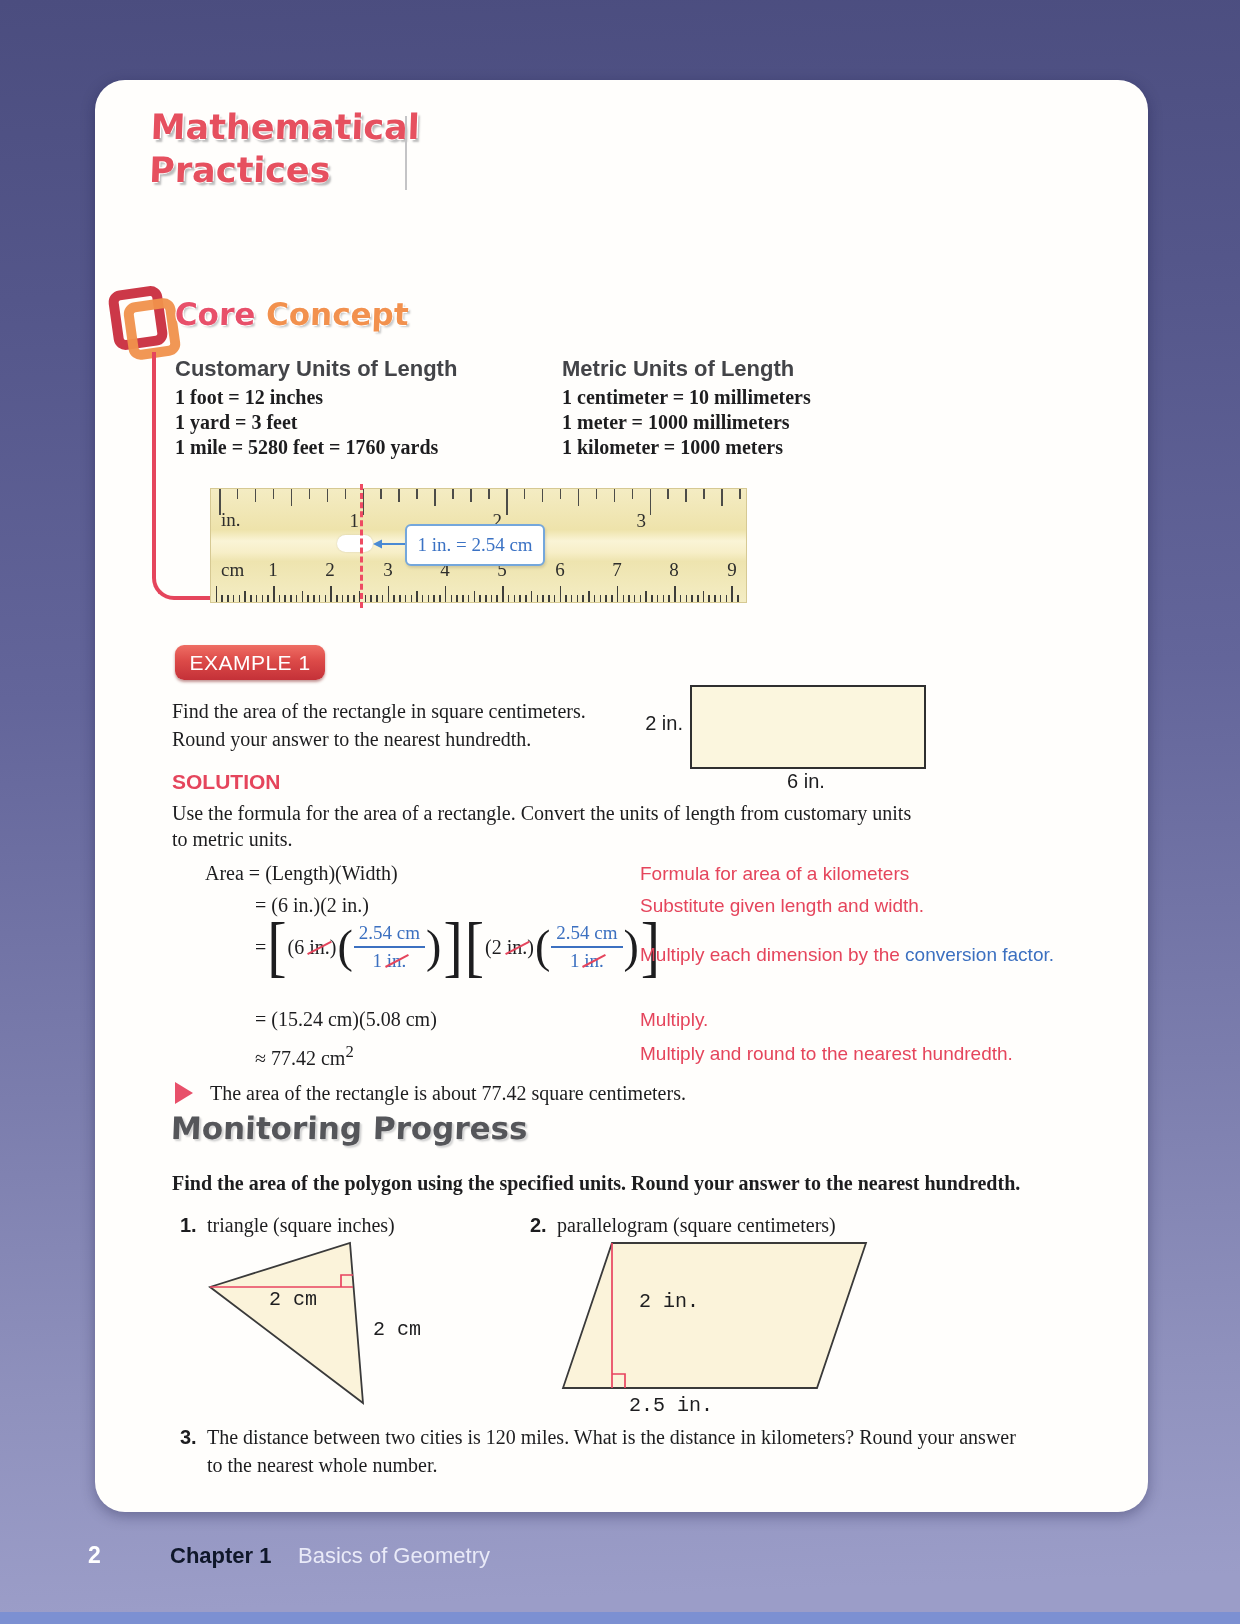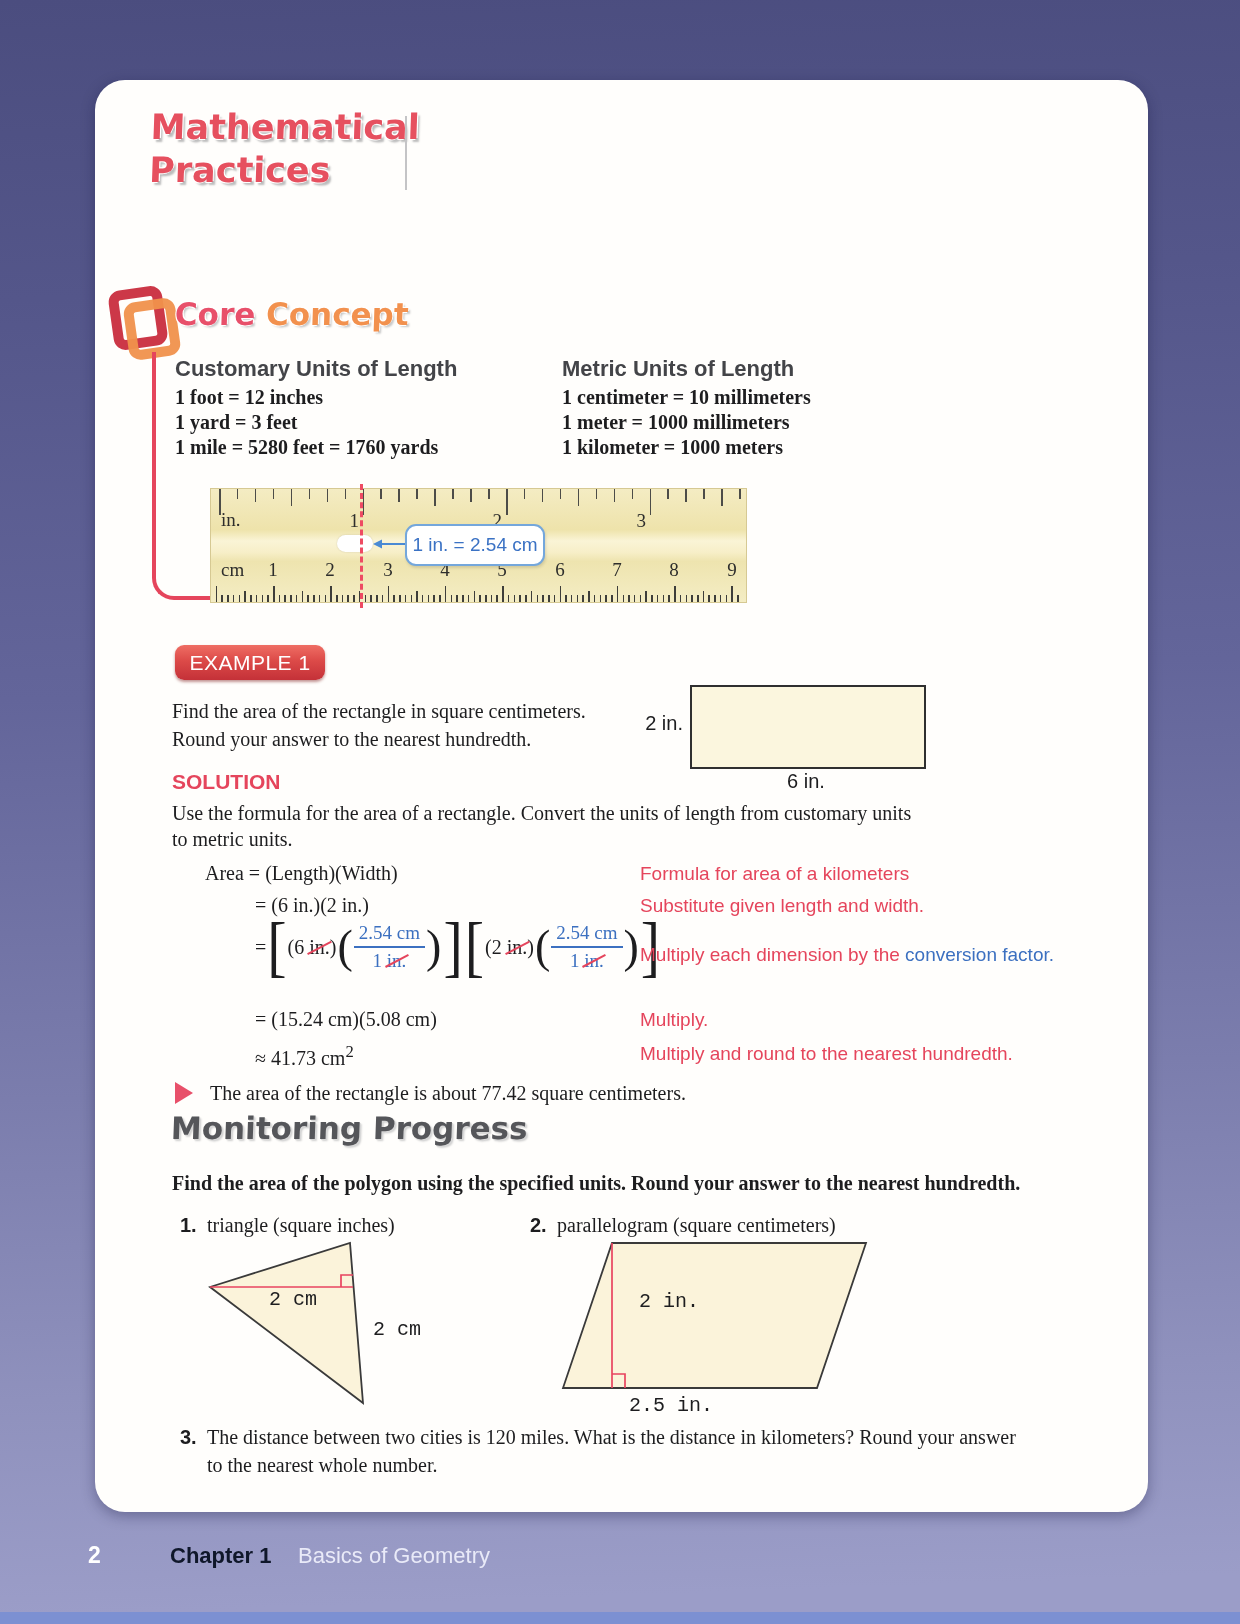--- a/index.html
+++ b/index.html
@@ -38,22 +38,22 @@
   .unit-row{font-size:20px;font-weight:bold;}
 
   
   .ruler{left:115px;top:408px;width:535px;height:113px;border:1px solid #d6c993;
     background:linear-gradient(180deg,#f4ecc3 0%,#eee3ab 36%,#faf4d6 46%,#f7efc8 56%,#eee4af 64%,#f4edc4 100%);}
   .tick-t{position:absolute;top:0;width:1.5px;background:#4c4c48;}
   .tick-b{position:absolute;bottom:0;width:1.5px;background:#3e3e3a;}
   .ruler-num{position:absolute;font-family:"Liberation Serif",serif;font-size:19px;color:#2e2e2c;}
   .pill{left:126px;top:46px;width:36px;height:17px;background:#fff;border-radius:9px;box-shadow:0 0 2px rgba(0,0,0,.15);}
   .dash-line{left:149px;top:-5px;height:124px;width:0;border-left:3px dashed #ee4b63;}
-  .callout{left:194px;top:35px;width:136px;height:38px;background:#fff;border:2.5px solid #74a7dc;border-radius:11px;
-    display:flex;align-items:center;justify-content:center;font-size:19px;font-weight:500;color:#3b72c4;box-shadow:1px 2px 3px rgba(0,0,0,.12);}
+  .callout{left:194px;top:35px;width:136px;height:38px;background:#fff;border:2.5px solid #74a7dc;border-radius:6px;
+    display:flex;align-items:center;justify-content:center;font-size:19px;font-weight:500;color:#3b72c4;box-shadow:1px 2px 3px rgba(0,0,0,.12);font-family:Liberation Serif, serif;}
 
   
   .badge{left:80px;top:565px;width:150px;height:35px;border-radius:9px;
     background:linear-gradient(180deg,#ef6e64 0%,#dc4a48 45%,#c43138 100%);
     display:flex;align-items:center;justify-content:center;color:#fff;font-size:21px;letter-spacing:.5px;
     box-shadow:0 2px 3px rgba(120,20,20,.45);}
   .ex-title{left:252px;top:569px;font-size:23px;font-weight:bold;color:#4d4e51;}
   .rect-shape{left:595px;top:605px;width:232px;height:80px;background:#fbf6de;border:2px solid #2f2f2f;}
   .dim-label{font-size:20px;color:#1d1d1f;font-family:"Liberation Sans",sans-serif;}
   .solution-label{left:77px;top:690px;font-size:21px;font-weight:bold;color:#e5455c;}
@@ -306,21 +306,21 @@
     <span class="paren">)</span>
     <span class="bracket">]</span>
   </div>
   <div class="abs comment" style="left:545px;top:864px;">
     <span>Multiply each dimension by the </span><span class="blue">conversion factor.</span>
   </div>
 
   <div class="abs serif mrow" style="left:160px;top:928px;">= (15.24 cm)(5.08 cm)</div>
   <div class="abs comment" style="left:545px;top:929px;">Multiply.</div>
 
-  <div class="abs serif mrow" style="left:160px;top:962px;"><span>≈ 41.73 cm</span><sup>2</sup></div>
+  <div class="abs serif mrow" style="left:160px;top:962px;"><span>≈ 77.42 cm</span><sup>2</sup></div>
   <div class="abs comment" style="left:545px;top:963px;">Multiply and round to the nearest hundredth.</div>
 
   <div class="abs tri-marker" style="left:80px;top:1002px;"></div>
   <div class="abs serif mrow" style="left:115px;top:1002px;">The area of the rectangle is about 77.42 square centimeters.</div>
 
   <div class="abs comic mp-heading">Monitoring Progress</div>
   <div class="abs serif instruction">Find the area of the polygon using the specified units. Round your answer to the nearest hundredth.</div>
 
   <span class="abs item-num" style="left:85px;top:1134px;">1.</span>
   <span class="abs serif item-text" style="left:112px;top:1134px;">triangle (square inches)</span>

